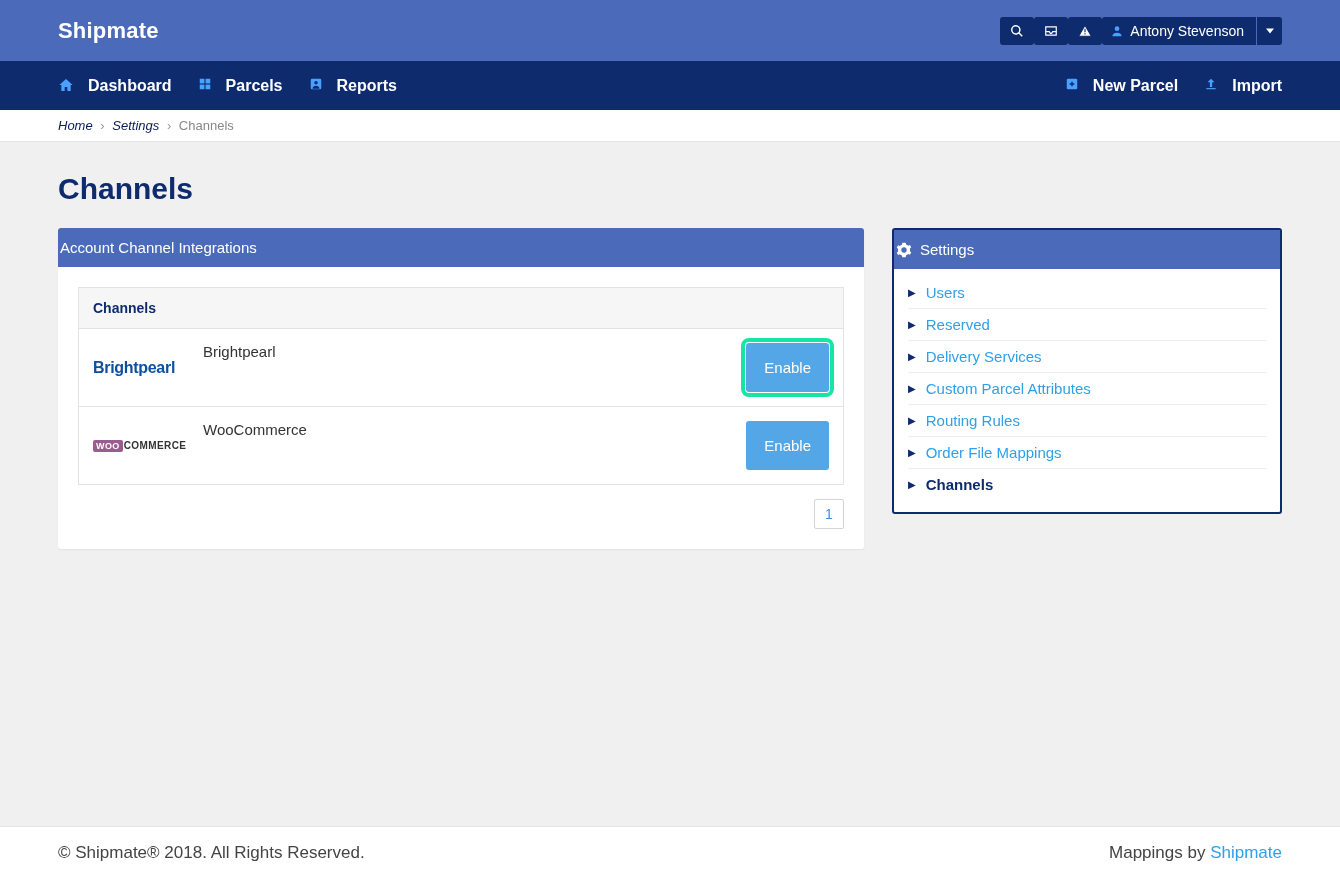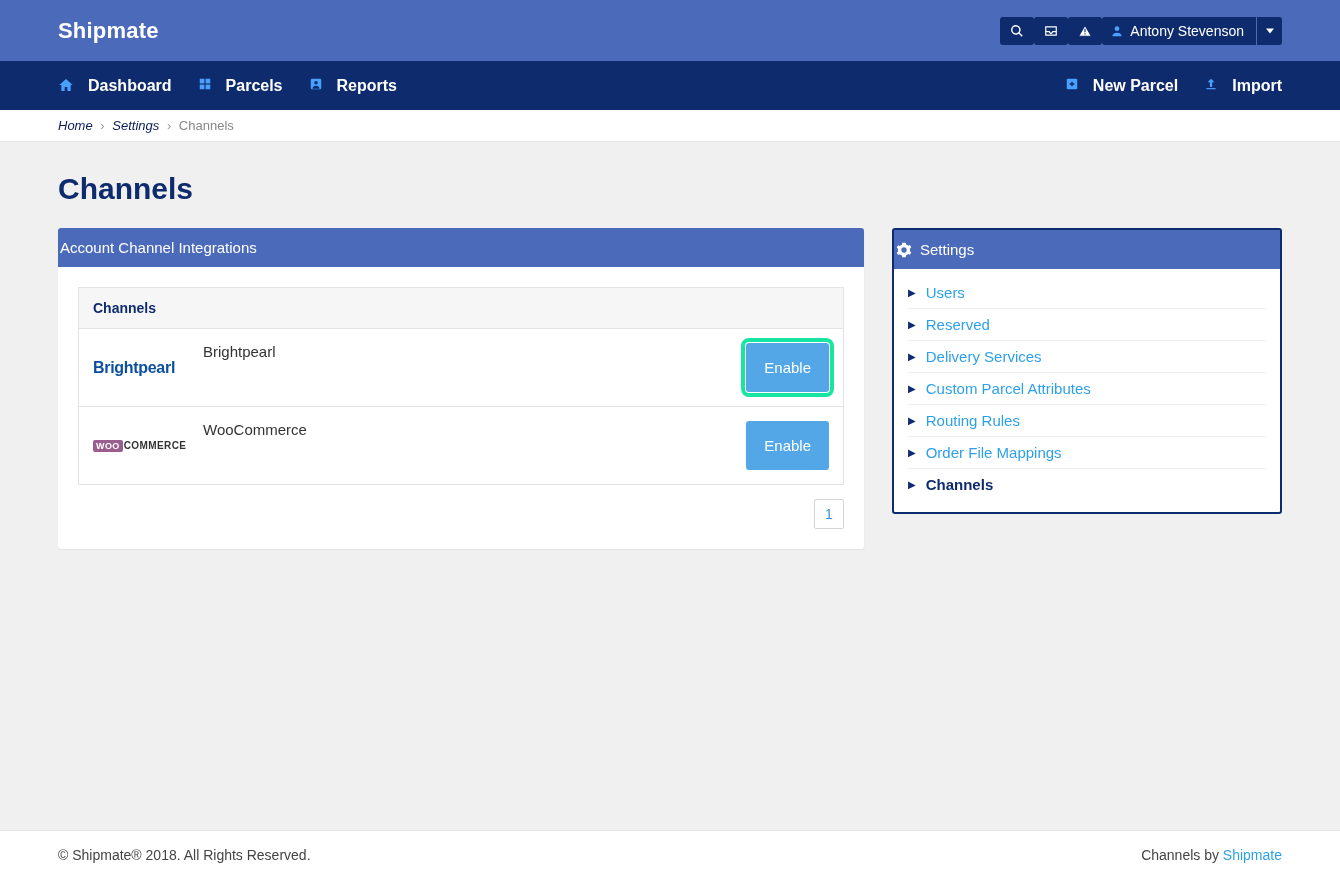--- a/index.html
+++ b/index.html
@@ -138,21 +138,21 @@
   .settings-list .s-item:last-child { border-bottom: none; }
   .settings-list .s-item .tri { color: #0d2b6d; font-size: 10px; }
   .settings-list .s-item .lbl { color: #2ea0ea; }
   .settings-list .s-item.active .lbl { color: #0d2b6d; font-weight: 600; }
   
   .footer {
     background: #fff;
     border-top: 1px solid #e4e4e4;
     padding: 16px 58px;
     display: flex; justify-content: space-between;
-    font-size: 14px; color: #444;
+    font-size: 17px; color: #444;
   }
   .footer a { color: #2ea0ea; text-decoration: none; }
   
   .bp-logo { color: #0d4fa0; font-weight: 700; font-size: 16px; letter-spacing: -0.3px; }
   .woo-logo {
     font-size: 10px; font-weight: 700; letter-spacing: 0.4px;
     display: inline-flex; align-items: center;
   }
   .woo-logo .woo { background: #9b5c8f; color: #fff; padding: 1px 3px; border-radius: 2px; margin-right: 1px; font-size:9px; }
   .woo-logo .commerce { color: #333; }
@@ -347,15 +347,15 @@
           </div>
         </div>
       </div>
     </div>
   </div>
 </div>
 
 <div class="footer">
   <div>© Shipmate® 2018. All Rights Reserved.</div>
   <div>
-    <span>Channels by </span><a href="#">Shipmate</a>
+    <span>Mappings by </span><a href="#">Shipmate</a>
   </div>
 </div>
 
 </body></html>

